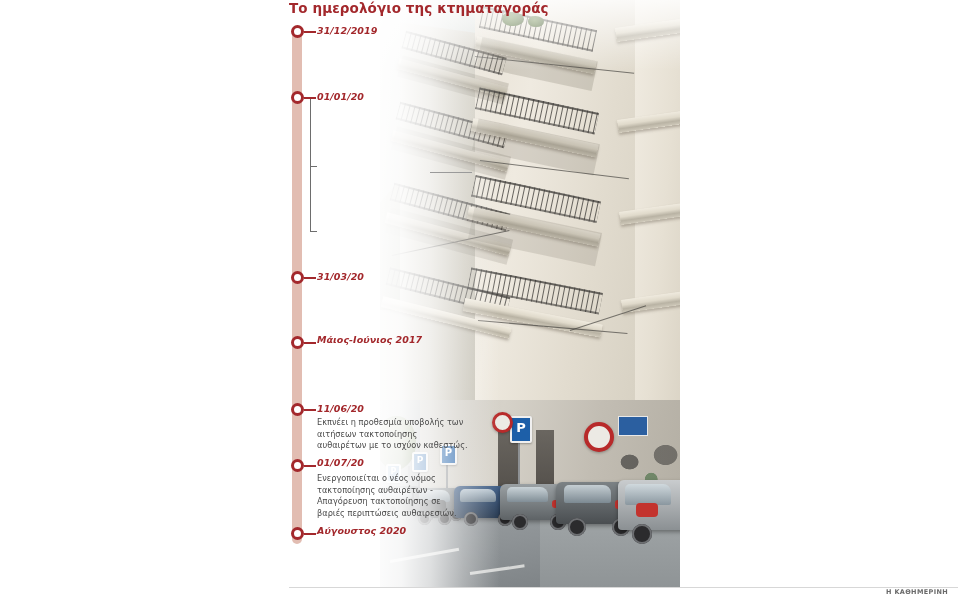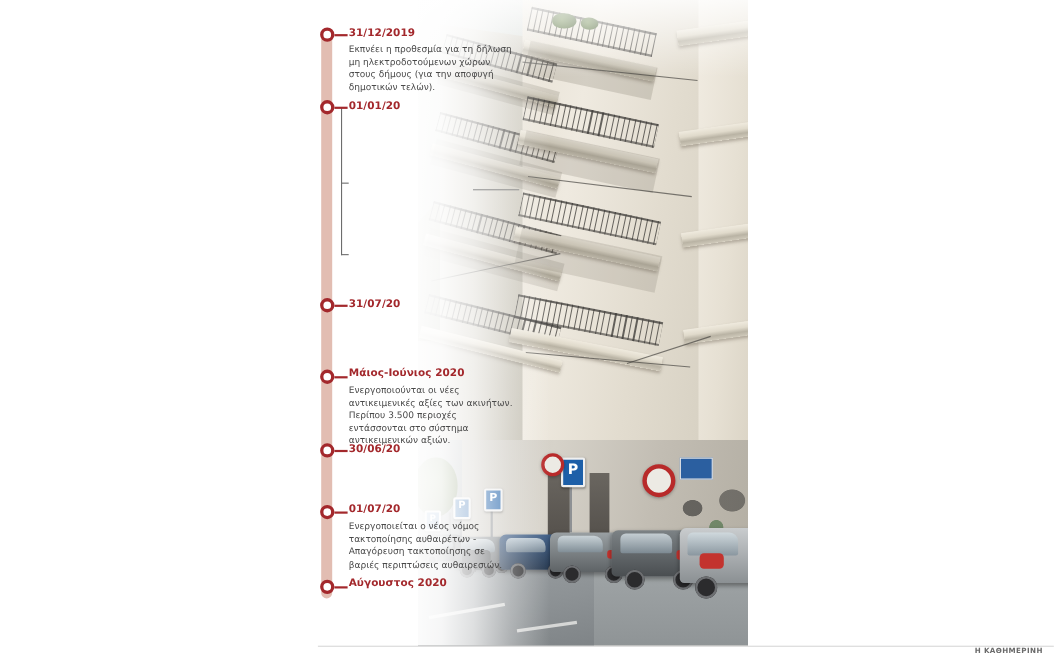--- a/index.html
+++ b/index.html
@@ -257,20 +257,21 @@
   }
 
   .tl-date {
     position: absolute;
     left: 317px;
     font-size: 9.5px;
     font-weight: 700;
     color: #a3282c;
     white-space: nowrap;
     letter-spacing: .05px;
+    font-style: italic;
   }
   .tl-body {
     position: absolute;
     left: 317px;
     width: 152px;
     font-size: 8.2px;
     line-height: 11.6px;
     color: #4a4a4a;
     letter-spacing: .01px;
   }
@@ -448,50 +449,50 @@
           <div class="taillight" style="left:18px; top:46%; width:22px; height:14px; border-radius:4px;"></div>
         </div>
         <div class="wheel" style="left:252px; top:124px; width:20px; height:20px;"></div>
       </div>
 
       <div class="photo-fade-top"></div>
       <div class="photo-fade-left"></div>
     </div>
   </div>
 
+  <div class="title">Το ημερολόγιο της κτηματαγοράς</div>
 
   <div class="timeline-bar"></div>
 
   <div class="dot" style="top:25px;"></div>
   <div class="dot-stem" style="top:31px;"></div>
   <div class="tl-date" style="top:25px;">31/12/2019</div>
-  <div class="tl-body" style="top:39px;">Εκπνέει η προθεσμία για τη δήλωση μη ηλεκτροδοτούμενων χώρων στους δήμους (για την αποφυγή δημοτικών τελών).</div>
 
   <div class="dot" style="top:91px;"></div>
   <div class="dot-stem" style="top:97px;"></div>
   <div class="tl-date" style="top:91px;">01/01/20</div>
 
   <div class="bracket-v" style="top:98px; height:134px;"></div>
   <div class="bracket-h" style="top:166px;"></div>
   <div class="sub-leader" style="left:430px; top:172px; width:42px;"></div>
 
   <div class="bracket-h" style="top:231px;"></div>
 
   <div class="dot" style="top:271px;"></div>
   <div class="dot-stem" style="top:277px;"></div>
-  <div class="tl-date" style="top:271px;">31/07/20</div>
+  <div class="tl-date" style="top:271px;">31/03/20</div>
 
   <div class="dot" style="top:336px;"></div>
   <div class="dot-stem" style="top:342px;"></div>
-  <div class="tl-date" style="top:334px;">Μάιος-Ιούνιος 2020</div>
-  <div class="tl-body" style="top:349px;">Ενεργοποιούνται οι νέες αντικειμενικές αξίες των ακινήτων. Περίπου 3.500 περιοχές εντάσσονται στο σύστημα αντικειμενικών αξιών.</div>
+  <div class="tl-date" style="top:334px;">Μάιος-Ιούνιος 2017</div>
 
   <div class="dot" style="top:403px;"></div>
   <div class="dot-stem" style="top:409px;"></div>
-  <div class="tl-date" style="top:403px;">30/06/20</div>
+  <div class="tl-date" style="top:403px;">11/06/20</div>
+  <div class="tl-body" style="top:417px;">Εκπνέει η προθεσμία υποβολής των αιτήσεων τακτοποίησης αυθαιρέτων με το ισχύον καθεστώς.</div>
 
   <div class="dot" style="top:459px;"></div>
   <div class="dot-stem" style="top:465px;"></div>
   <div class="tl-date" style="top:457px;">01/07/20</div>
   <div class="tl-body" style="top:473px;">Ενεργοποιείται ο νέος νόμος τακτοποίησης αυθαιρέτων - Απαγόρευση τακτοποίησης σε βαριές περιπτώσεις αυθαιρεσιών.</div>
 
   <div class="dot" style="top:527px;"></div>
   <div class="dot-stem" style="top:533px;"></div>
   <div class="tl-date" style="top:525px;text-align:right;">Αύγουστος 2020</div>
 

